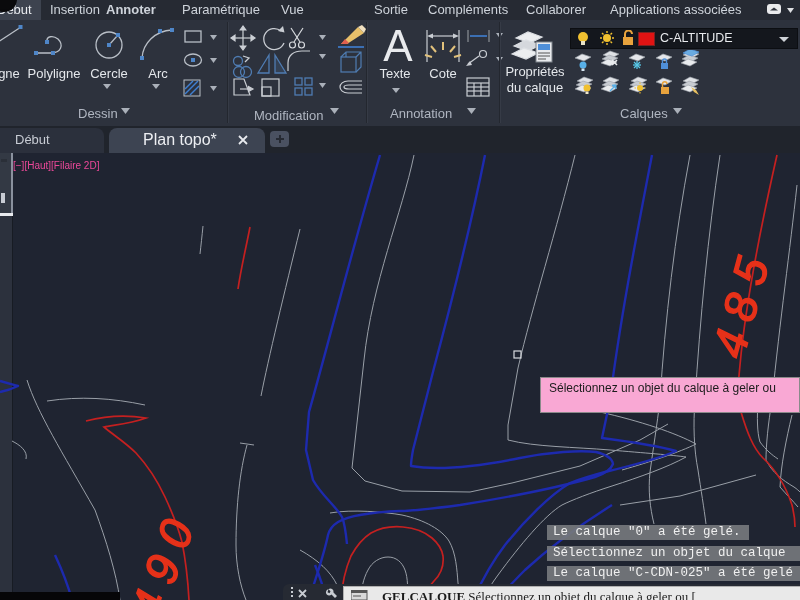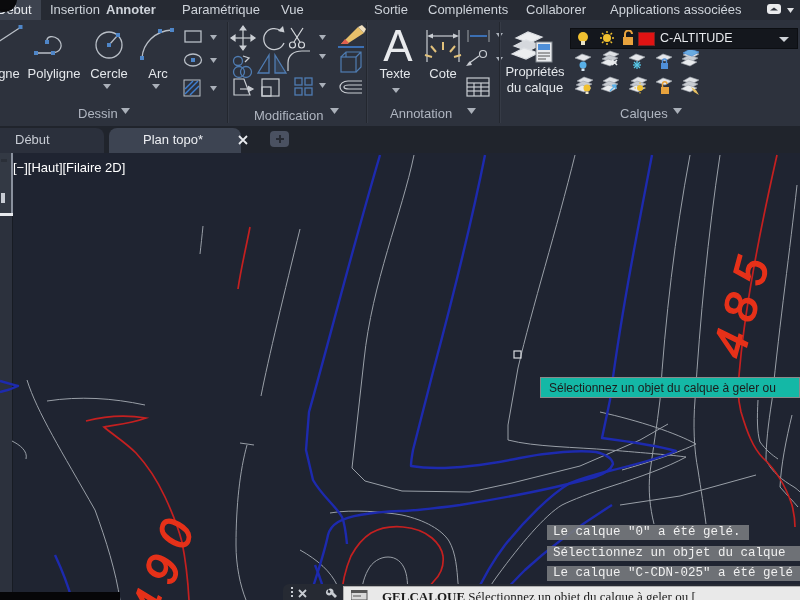--- a/index.html
+++ b/index.html
@@ -315,21 +315,21 @@
         <use href="#lyr3"></use>
         <path d="M11,11 l5,3 l3,5 l-5,-3 z" fill="#e8c060"></path>
       </g>
   </svg>
 </div>
 
 <div class="abs" id="filetabs">
   <div class="abs" style="left:0;top:2px;width:104px;height:25px;background:#2b303c;border-radius:0 8px 0 0;color:#c8ccd4;font-size:13px;line-height:24px;">
     <span style="margin-left:15px;">Début</span>
   </div>
-  <div class="abs" style="left:109px;top:2px;width:132px;height:25px;background:#3d4452;border-radius:8px 8px 0 0;color:#eceef2;font-size:13px;line-height:24px;">
+  <div class="abs" style="left:109px;top:2px;width:156px;height:25px;background:#3d4452;border-radius:8px 8px 0 0;color:#eceef2;font-size:16px;line-height:24px;">
     <span style="margin-left:34px;">Plan topo*</span>
     <svg class="abs" style="left:128px;top:6px;" width="12" height="12" viewBox="0 0 12 12">
         <path d="M2,2 L10,10 M10,2 L2,10" stroke="#e8eaee" stroke-width="1.8"></path>
       </svg>
   </div>
   <div class="abs" style="left:270px;top:5px;width:19px;height:16px;background:#4a5161;border-radius:4px;">
     <svg class="abs" style="left:4.5px;top:3px;" width="10" height="10" viewBox="0 0 10 10">
         <path d="M5,1 L5,9 M1,5 L9,5" stroke="#262a33" stroke-width="2"></path>
       </svg>
   </div>
@@ -380,23 +380,23 @@
       <path d="M86,421 C105,416 128,415 146,418 C130,424 114,425 104,427 C112,434 125,442 136,453 C148,466 158,482 165,497 C172,512 178,527 182,542 C186,562 188,582 189,600"></path>
       <path d="M341,600 C342,585 345,570 351,556 C357,545 363,538 371,533 C380,528 392,526 403,527 C415,528 425,532 432,538 C439,544 442,550 443,556 C444,565 441,574 434,581 C428,588 423,594 420,600"></path>
     </g>
     <g fill="#e63119" stroke="#e63119" stroke-width="1.5" font-family="Liberation Sans, sans-serif" font-style="italic" font-size="46px" letter-spacing="12">
       <text transform="translate(743,360) rotate(-75)">485</text>
       <text transform="translate(160,622) rotate(-70)">490</text>
     </g>
     <rect x="514" y="351" width="7" height="7" fill="none" stroke="#d8dbe0" stroke-width="1.2"></rect>
   </svg>
 
-  <div class="abs" style="left:13px;top:7px;font-size:13px;color:#ffffff;">[−][Haut][Filaire 2D]</div>
-
-  <div class="abs" style="left:540px;top:224px;width:260px;height:21px;background:#14b8a6;border:1px solid #8a8a8a;box-sizing:border-box;">
+  <div class="abs" style="left:13px;top:7px;font-size:10px;color:#ec4899;">[−][Haut][Filaire 2D]</div>
+
+  <div class="abs" style="left:540px;top:224px;width:260px;height:36px;background:#f9a8d4;border:1px solid #8a8a8a;box-sizing:border-box;">
     <div class="abs" style="left:8px;top:3px;font-size:12px;color:#1c1c1c;white-space:nowrap;">Sélectionnez un objet du calque à geler ou</div>
   </div>
 
   <div class="msg" style="left:547px;top:372px;width:190px;">Le calque "0" a été gelé.</div>
   <div class="msg" style="left:547px;top:393px;width:247px;">Sélectionnez un objet du calque</div>
   <div class="msg" style="left:547px;top:413px;width:247px;">Le calque "C-CDN-025" a été gelé</div>
 </div>
 
 <div class="abs" style="left:0;top:592px;width:120px;height:8px;background:#060608;"></div>
 

